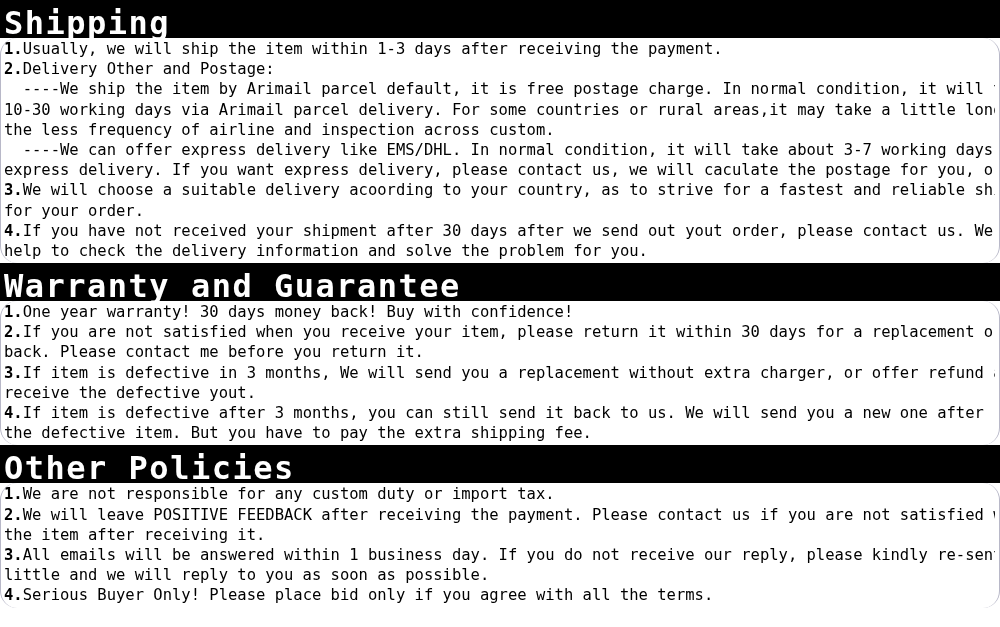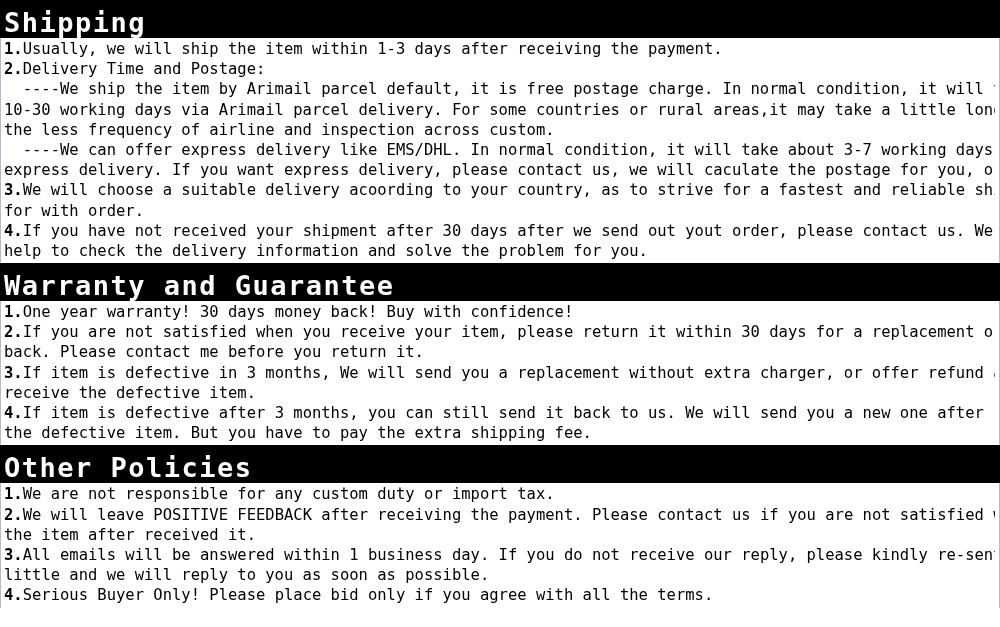--- a/index.html
+++ b/index.html
@@ -29,21 +29,21 @@
     box-sizing: border-box;
     padding: 0 0 0 4px;
     display: flex;
     align-items: flex-end;
     overflow: hidden;
   }
   .section-bar .bar-title {
     color: #ffffff;
     font-family: "DejaVu Sans Mono", "Liberation Mono", monospace;
     font-weight: bold;
-    font-size: 27px;
+    font-size: 32px;
     line-height: 30px;
     letter-spacing: 1.5px;
     white-space: nowrap;
     display: block;
   }
   .bar-shipping  { height: 38px; padding-top: 6px; }
   .bar-warranty  { height: 38px; padding-top: 6px; }
   .bar-other     { height: 38px; padding-top: 6px; }
 
   
@@ -52,20 +52,21 @@
     width: 1000px;
     background: #ffffff;
     border-left: 1px solid #b8b8c8;
     border-right: 1px solid #b8b8c8;
     padding: 1px 4px 2px 3px;
     font-family: "DejaVu Sans Mono", "Liberation Mono", monospace;
     font-size: 15.5px;
     line-height: 20.2px;
     color: #000000;
     letter-spacing: 0px;
+    border-radius: 17px;
   }
   .line {
     white-space: pre;
     display: block;
     height: 20.2px;
     overflow: hidden;
   }
   .num {
     font-weight: bold;
   }
@@ -76,50 +77,50 @@
 </head>
 <body>
 
 <div class="page">
 
   <div class="section-bar bar-shipping">
     <span class="bar-title">Shipping</span>
   </div>
   <div class="section-body" id="body-shipping">
       <span class="line"><span class="num">1.</span><span>Usually, we will ship the item within 1-3 days after receiving the payment.</span></span>
-      <span class="line"><span class="num">2.</span><span>Delivery Time and Postage:</span></span>
+      <span class="line"><span class="num">2.</span><span>Delivery Other and Postage:</span></span>
       <span class="line"><span>  ----We ship the item by Arimail parcel default, it is free postage charge. In normal condition, it will take about</span></span>
       <span class="line"><span>10-30 working days via Arimail parcel delivery. For some countries or rural areas,it may take a little longer due to</span></span>
       <span class="line"><span>the less frequency of airline and inspection across custom.</span></span>
       <span class="line"><span>  ----We can offer express delivery like EMS/DHL. In normal condition, it will take about 3-7 working days via</span></span>
       <span class="line"><span>express delivery. If you want express delivery, please contact us, we will caculate the postage for you, or you can</span></span>
       <span class="line"><span class="num">3.</span><span>We will choose a suitable delivery acoording to your country, as to strive for a fastest and reliable shipping</span></span>
-      <span class="line"><span>for with order.</span></span>
+      <span class="line"><span>for your order.</span></span>
       <span class="line"><span class="num">4.</span><span>If you have not received your shipment after 30 days after we send out yout order, please contact us. We will</span></span>
       <span class="line"><span>help to check the delivery information and solve the problem for you.</span></span>
     </div>
 
   <div class="section-bar bar-warranty">
     <span class="bar-title">Warranty and Guarantee</span>
   </div>
   <div class="section-body" id="body-warranty">
       <span class="line"><span class="num">1.</span><span>One year warranty! 30 days money back! Buy with confidence!</span></span>
       <span class="line"><span class="num">2.</span><span>If you are not satisfied when you receive your item, please return it within 30 days for a replacement or money</span></span>
       <span class="line"><span>back. Please contact me before you return it.</span></span>
       <span class="line"><span class="num">3.</span><span>If item is defective in 3 months, We will send you a replacement without extra charger, or offer refund after we</span></span>
-      <span class="line"><span>receive the defective item.</span></span>
+      <span class="line"><span>receive the defective yout.</span></span>
       <span class="line"><span class="num">4.</span><span>If item is defective after 3 months, you can still send it back to us. We will send you a new one after receiving</span></span>
       <span class="line"><span>the defective item. But you have to pay the extra shipping fee.</span></span>
     </div>
 
   <div class="section-bar bar-other">
     <span class="bar-title">Other Policies</span>
   </div>
   <div class="section-body" id="body-other">
       <span class="line"><span class="num">1.</span><span>We are not responsible for any custom duty or import tax.</span></span>
       <span class="line"><span class="num">2.</span><span>We will leave </span><span class="strongtxt">POSITIVE FEEDBACK</span><span> after receiving the payment. Please contact us if you are not satisfied with</span></span>
-      <span class="line"><span>the item after received it.</span></span>
+      <span class="line"><span>the item after receiving it.</span></span>
       <span class="line"><span class="num">3.</span><span>All emails will be answered within 1 business day. If you do not receive our reply, please kindly re-sent your</span></span>
       <span class="line"><span>little and we will reply to you as soon as possible.</span></span>
       <span class="line"><span class="num">4.</span><span>Serious Buyer Only! Please place bid only if you agree with all the terms.</span></span>
     </div>
 
 </div>
 
 </body></html>

